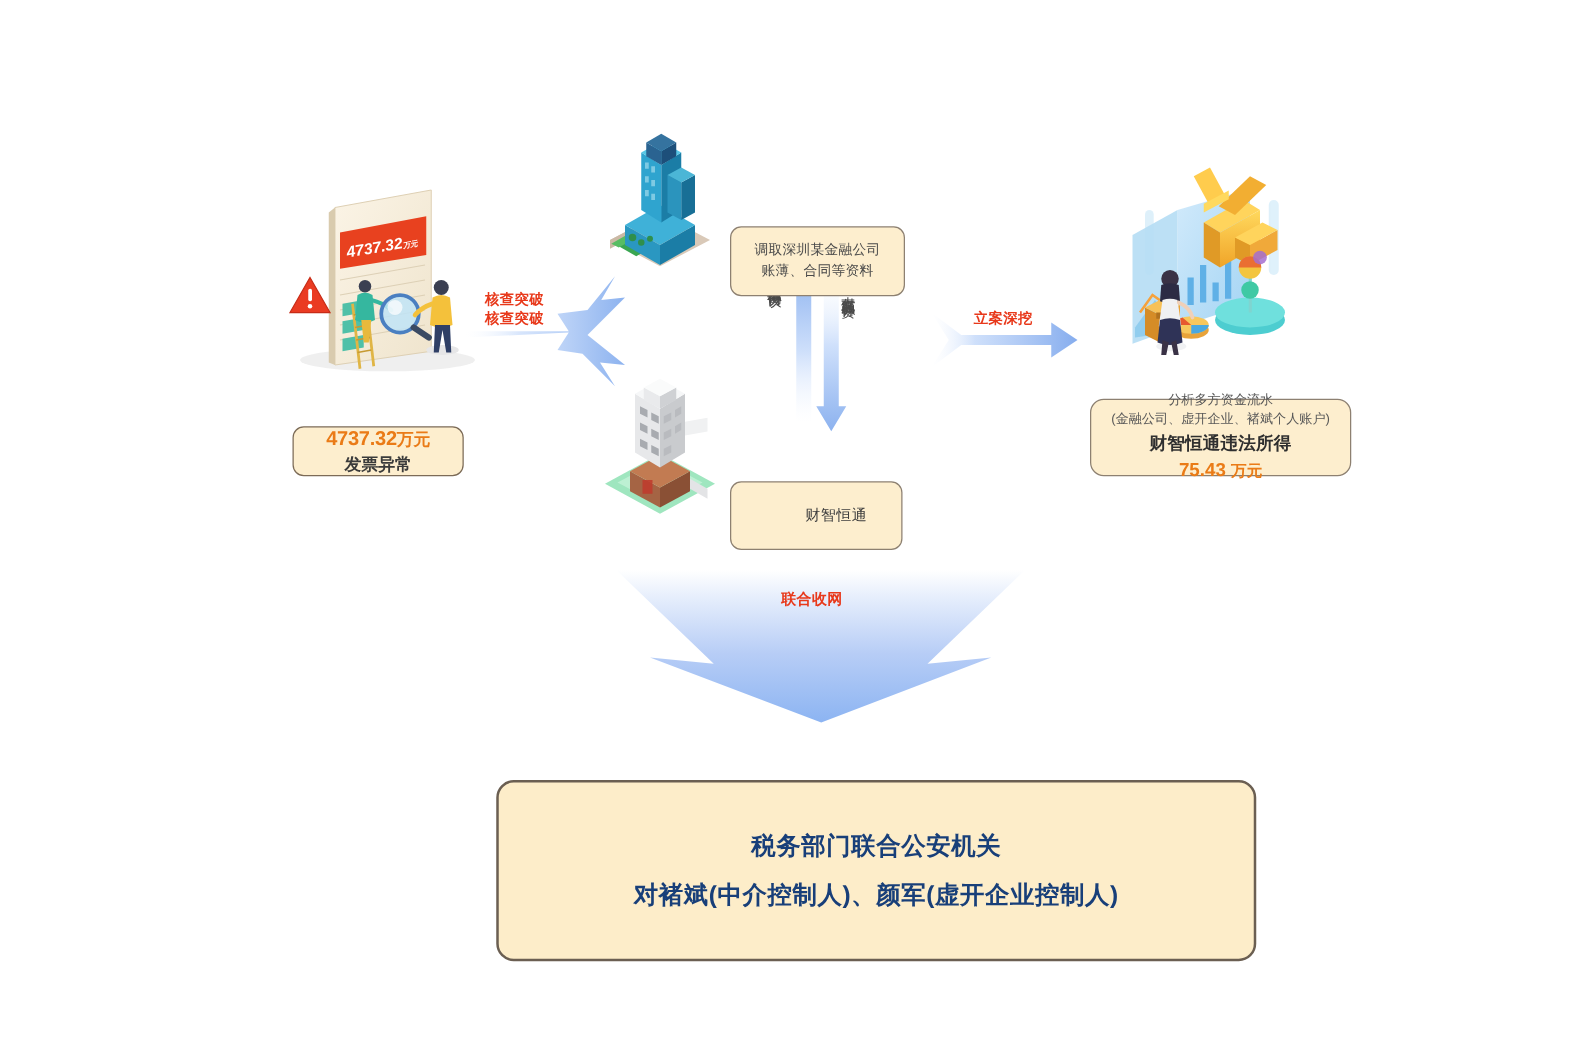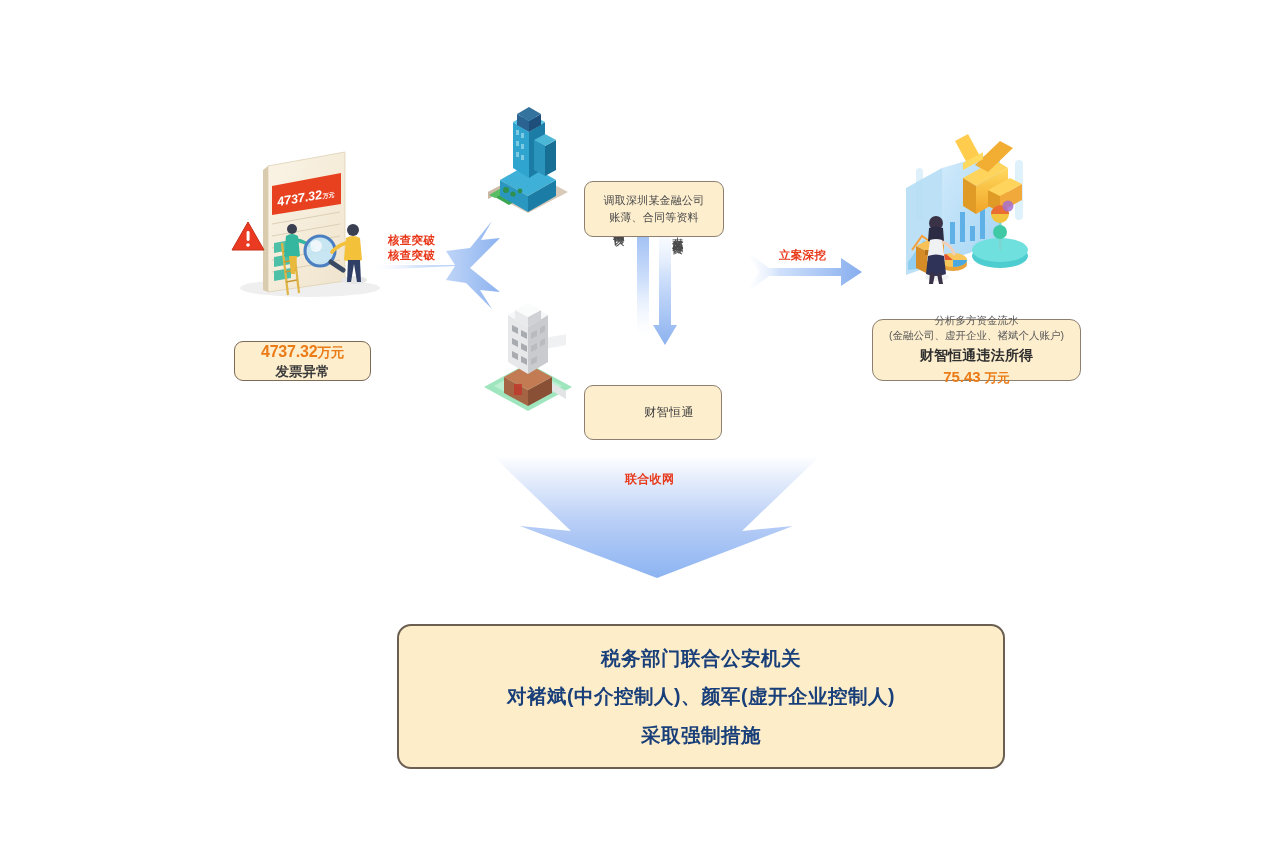--- a/index.html
+++ b/index.html
@@ -498,16 +498,15 @@
     <div class="title">财智恒通违法所得</div>
     <div class="amount">
       <span>75.43</span>
       <span class="unit">万元</span>
     </div>
   </div>
 
   <div class="cream-box" id="box-conclusion">
     <div class="line">税务部门联合公安机关</div>
     <div class="line">对褚斌(中介控制人)、颜军(虚开企业控制人)</div>
-    <div class="line">采取强制措施</div>
   </div>
 
 </div>
 
 </body></html>

